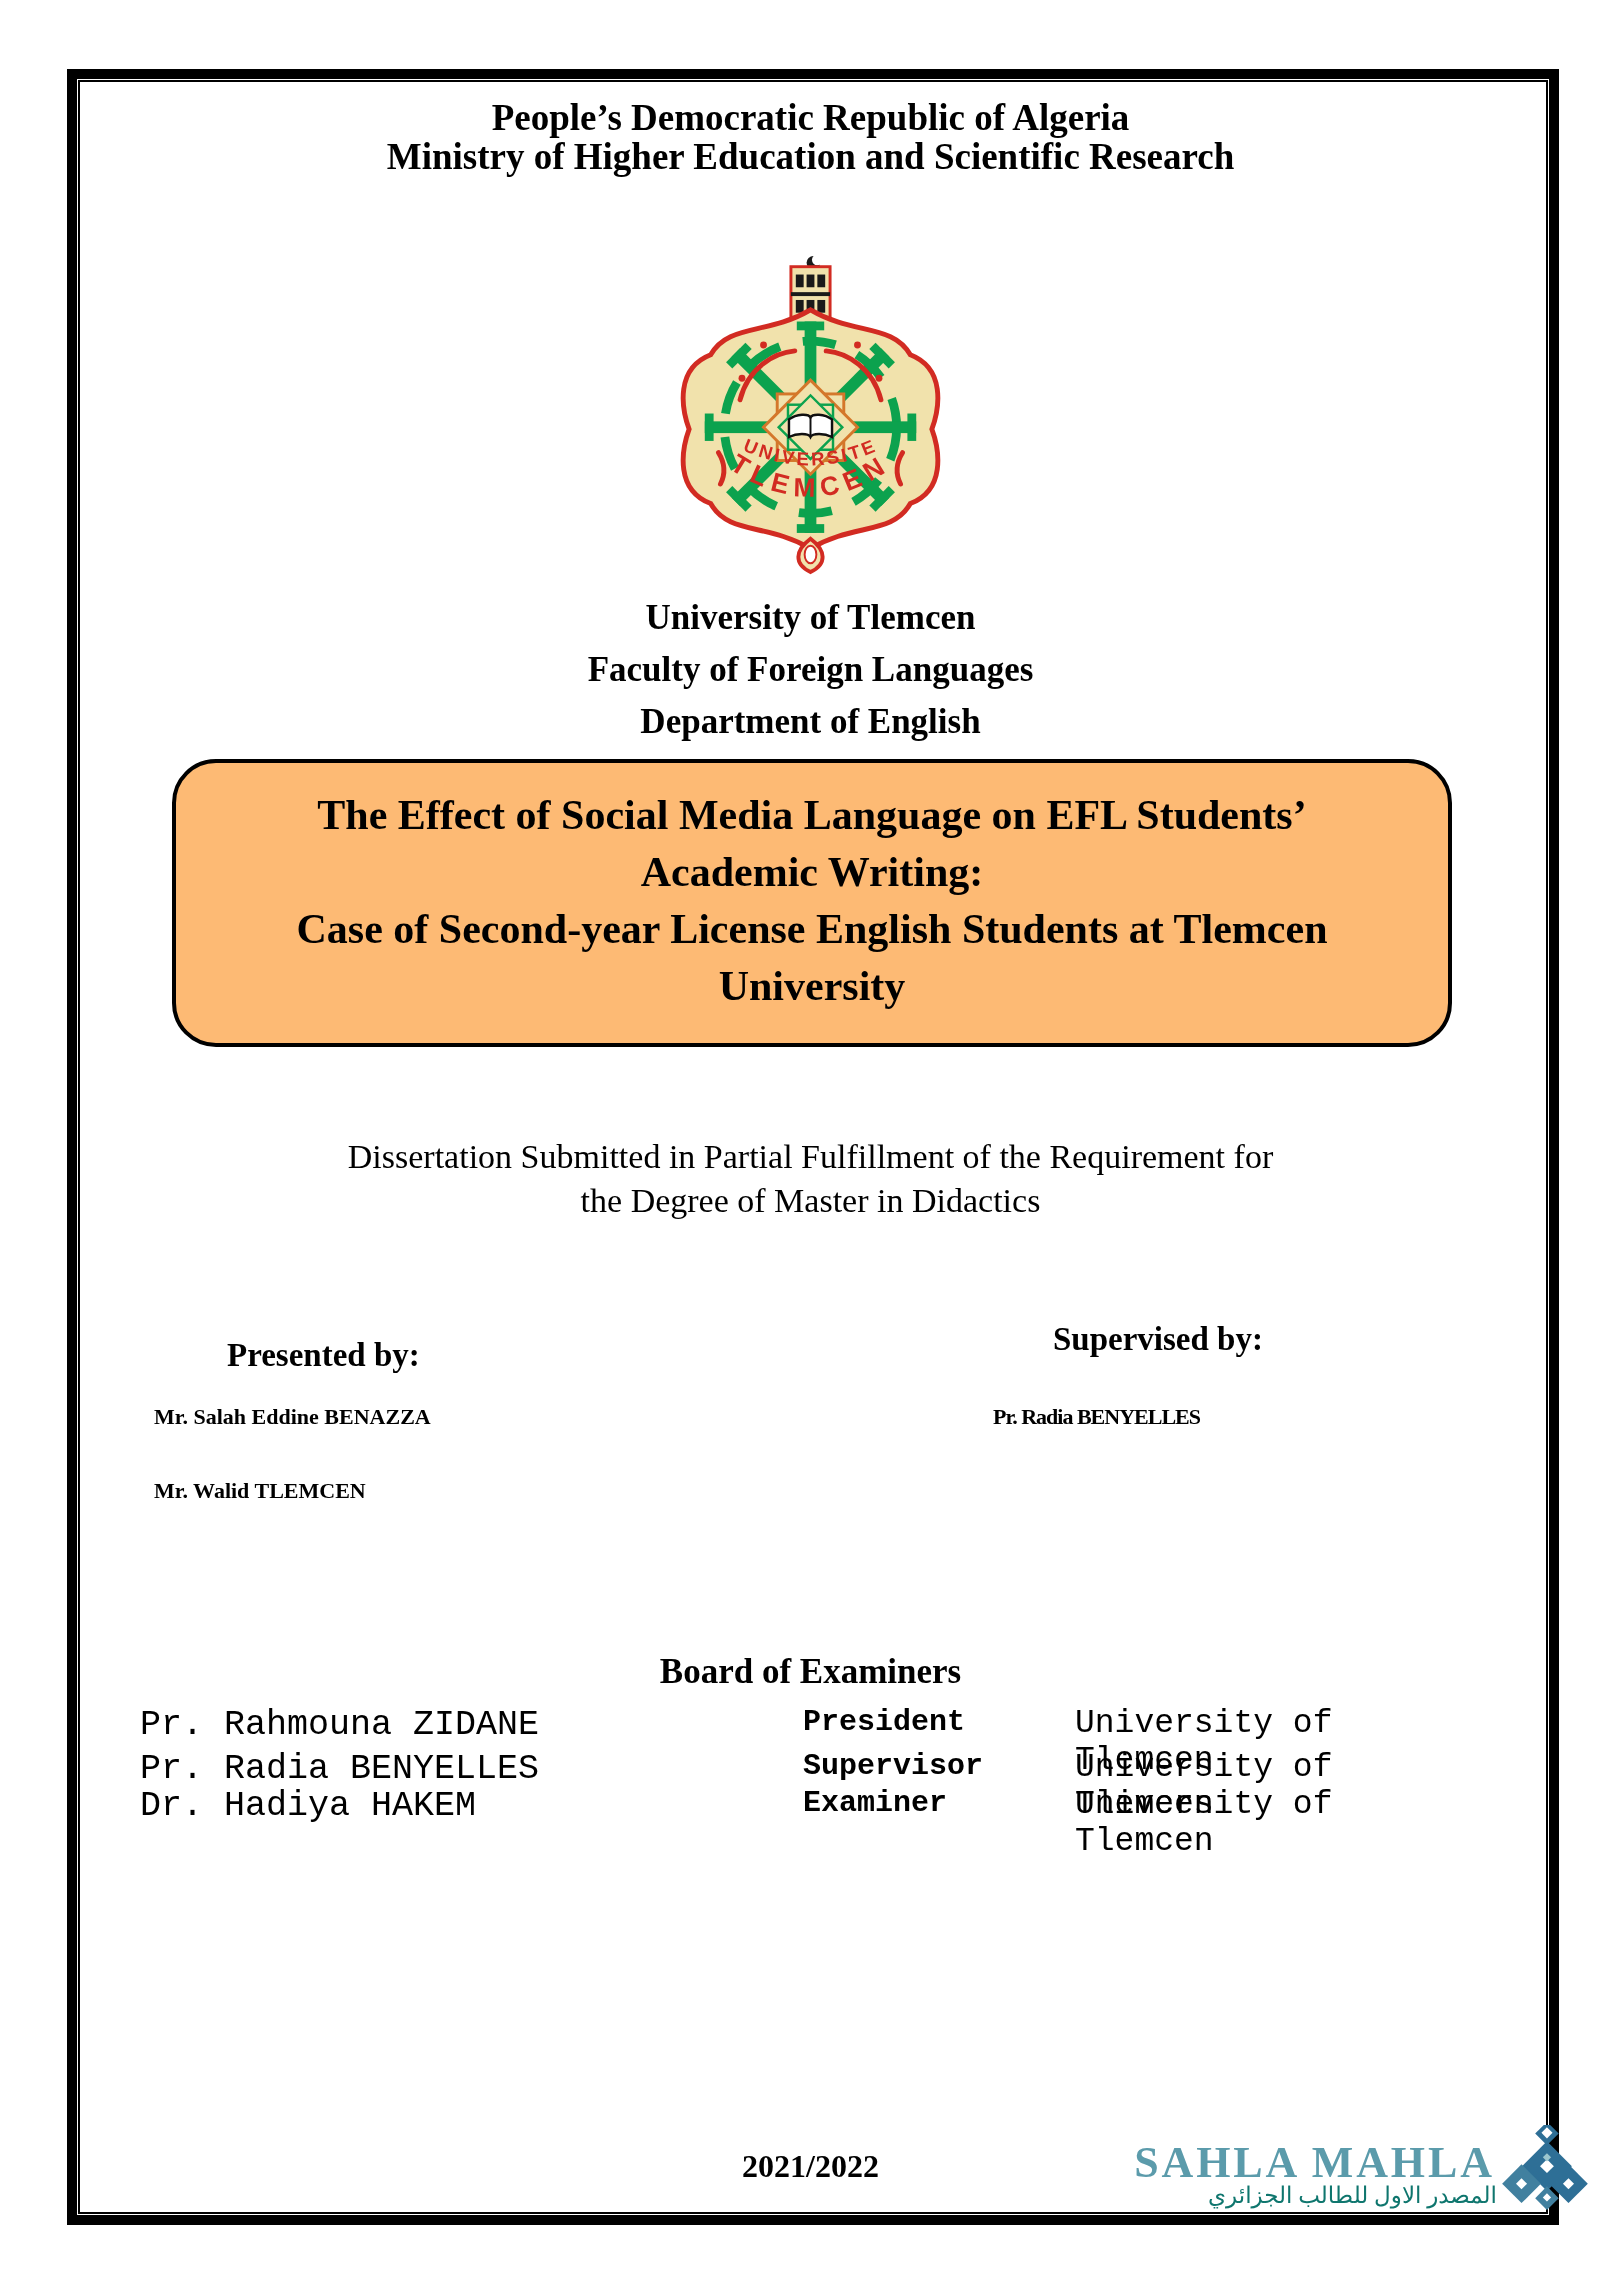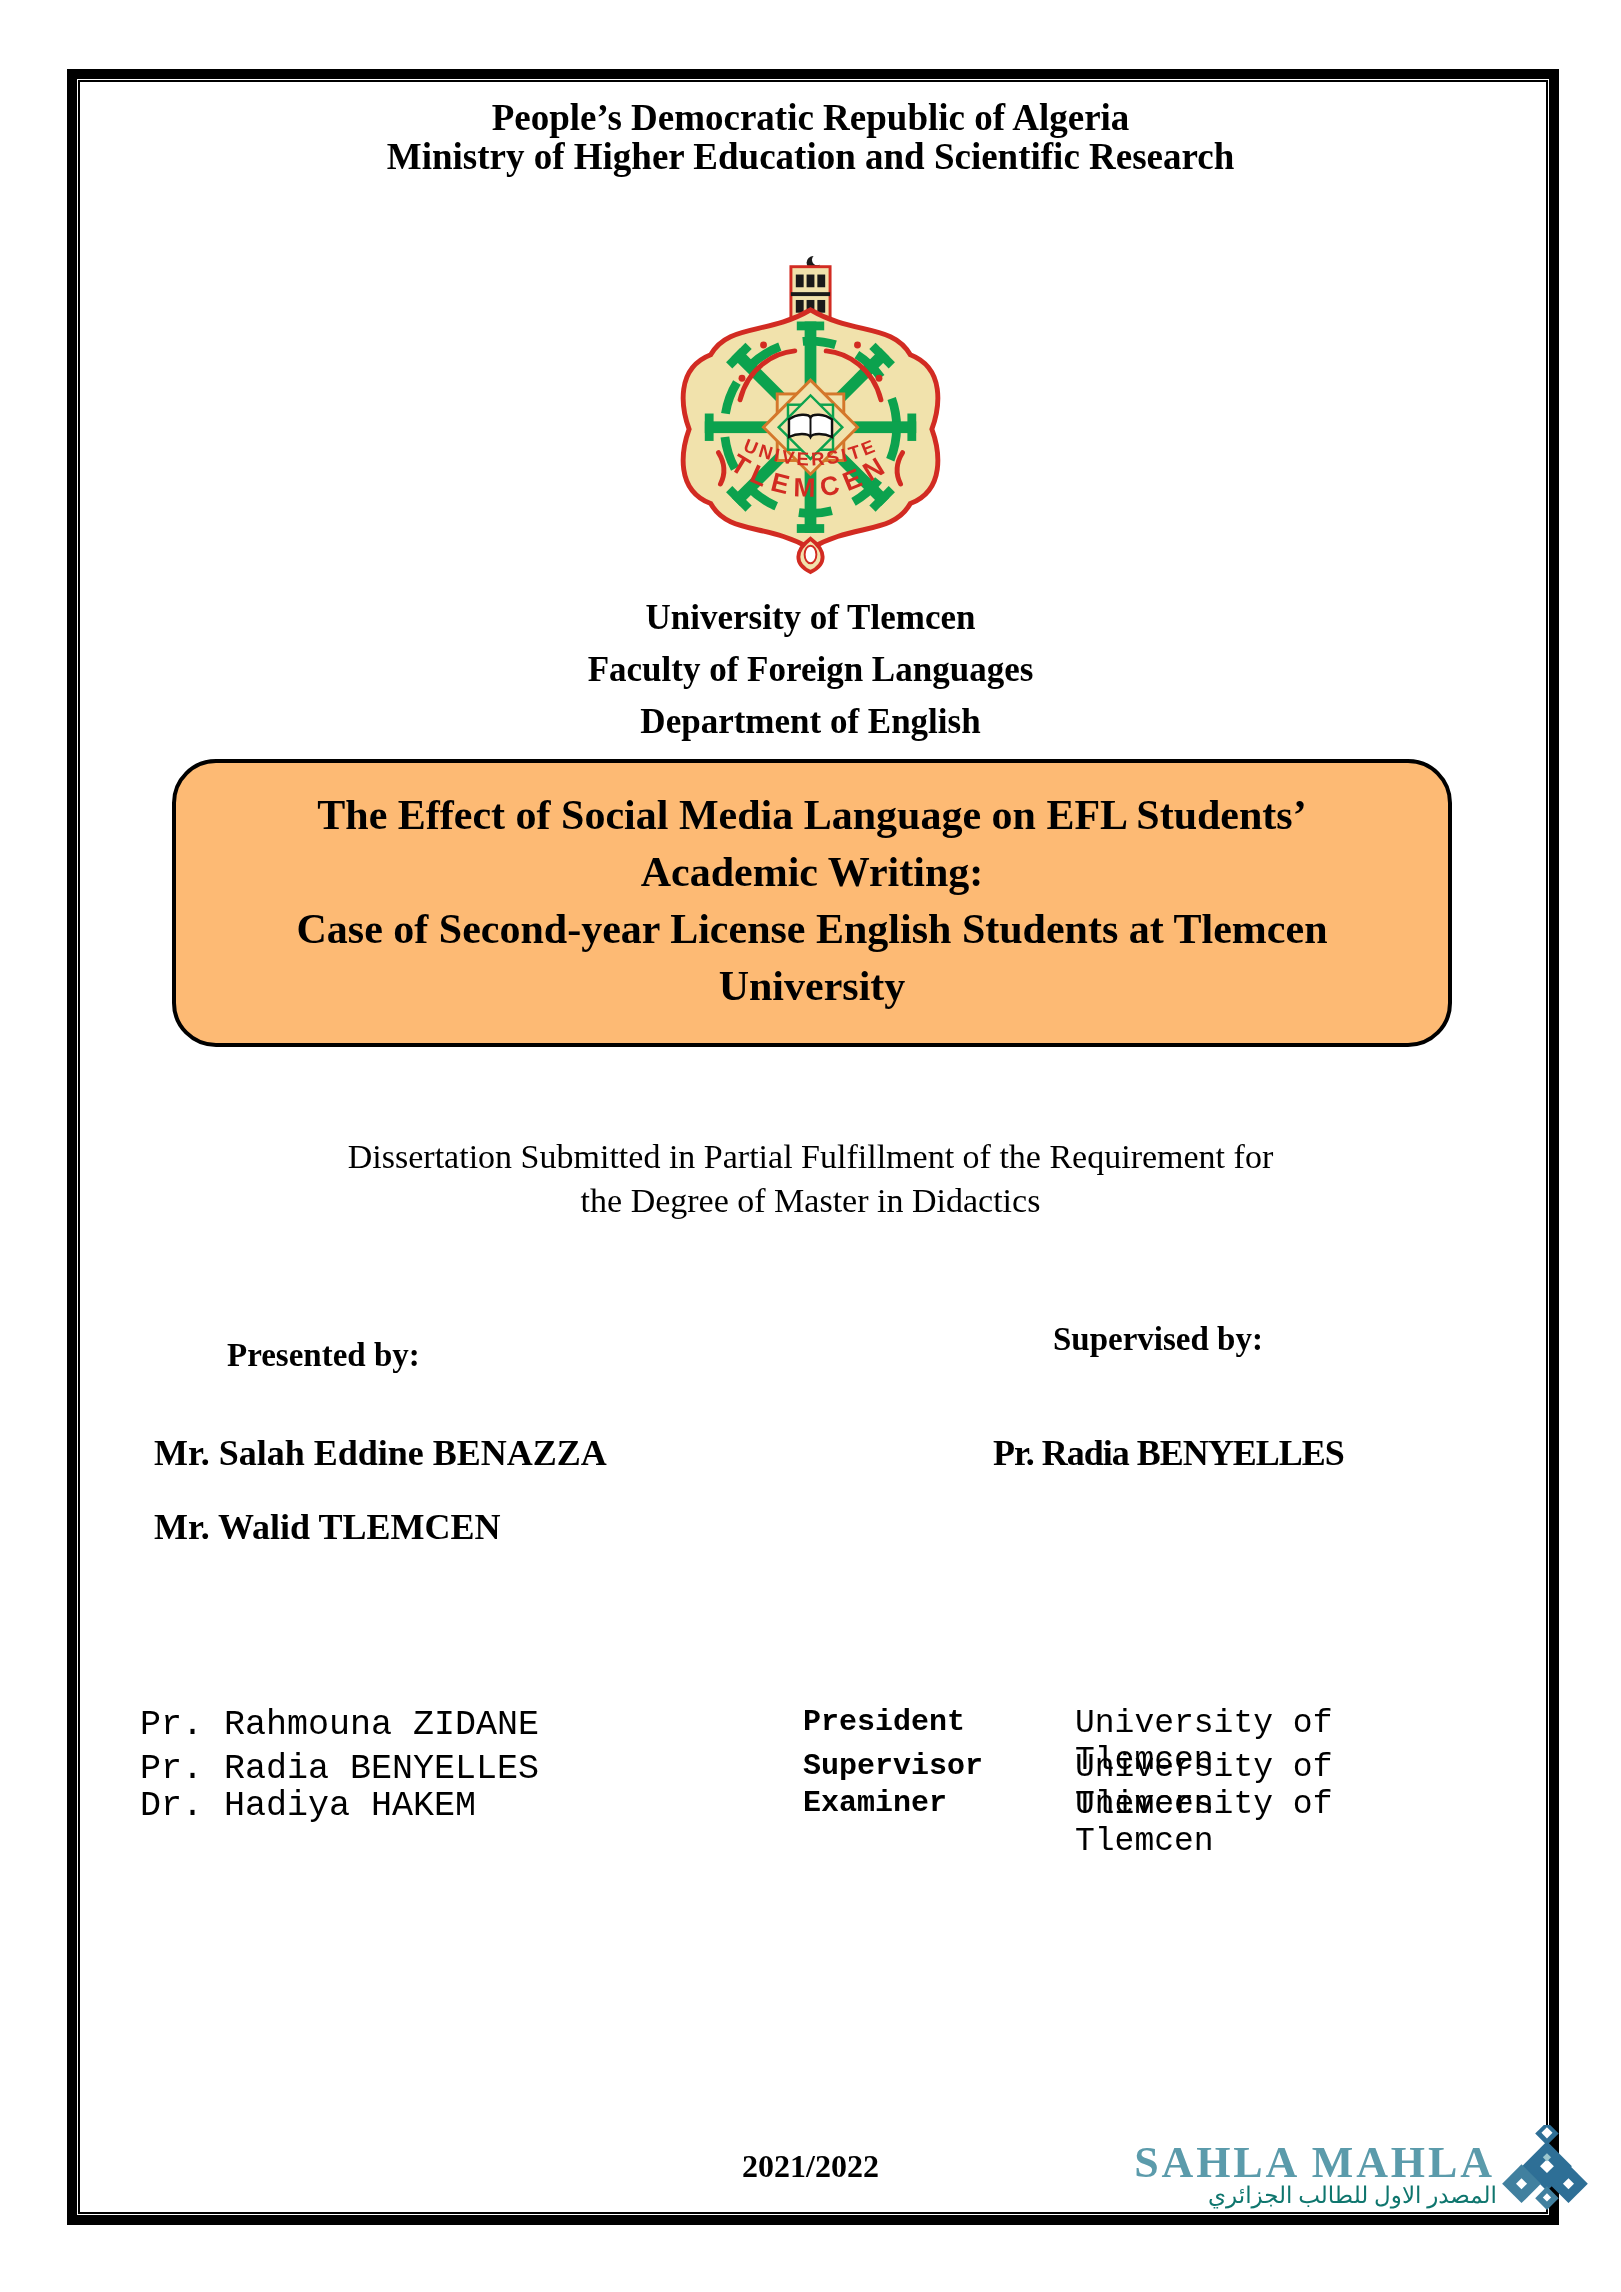--- a/index.html
+++ b/index.html
@@ -77,23 +77,22 @@
   }
   .by-label {
     position: absolute;
     font-weight: bold;
     font-size: 33px;
     z-index: 2;
   }
   .by-name {
     position: absolute;
     font-weight: bold;
-    font-size: 36px;
-    z-index: 2;
-    margin-top: 28px;
+    font-size: 22px;
+    z-index: 2;
   }
   .board-heading {
     position: absolute;
     left: 0; top: 1652px; width: 100%;
     text-align: center;
     font-weight: bold;
     font-size: 35px;
     z-index: 2;
   }
   .exam-row {
@@ -268,20 +267,21 @@
     <div>the Degree of Master in Didactics</div>
   </div>
 
   <div class="by-label" style="left:227px; top:1337px;">Presented by:</div>
   <div class="by-label" style="left:1053px; top:1321px;">Supervised by:</div>
 
   <div class="by-name" style="left:154px; top:1404px;">Mr. Salah Eddine BENAZZA</div>
   <div class="by-name" style="left:993px; top:1404px; letter-spacing:-1px;">Pr. Radia BENYELLES</div>
   <div class="by-name" style="left:154px; top:1478px;">Mr. Walid TLEMCEN</div>
 
+  <div class="board-heading">Board of Examiners</div>
 
   <div class="exam-row" style="top:1705px;">
     <span class="exam-name">Pr. Rahmouna ZIDANE</span>
     <span class="exam-role">President</span>
     <span class="exam-inst">University of Tlemcen</span>
   </div>
   <div class="exam-row" style="top:1749px;">
     <span class="exam-name">Pr. Radia BENYELLES</span>
     <span class="exam-role">Supervisor</span>
     <span class="exam-inst">University of Tlemcen</span>

